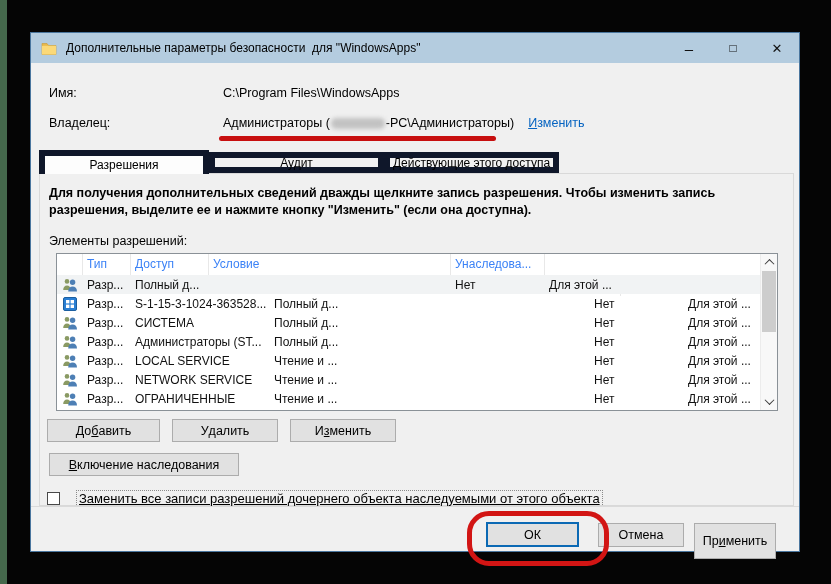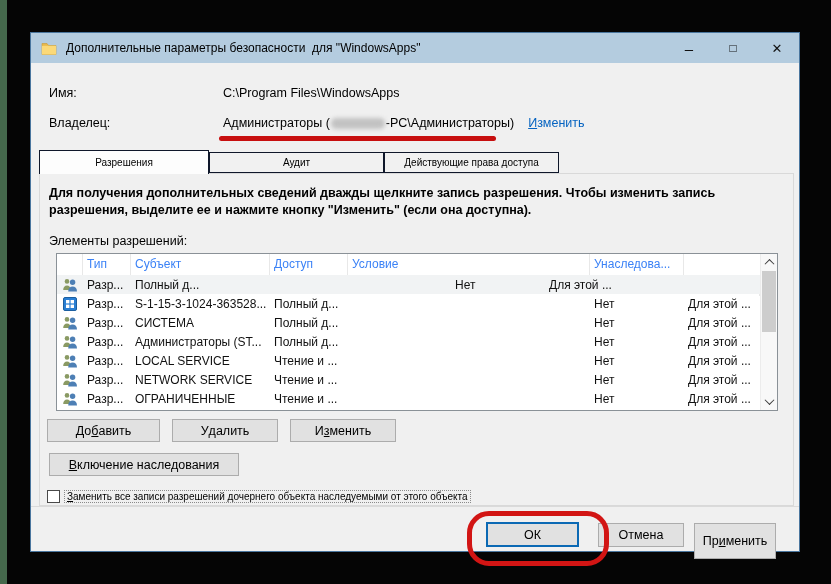--- a/index.html
+++ b/index.html
@@ -24,22 +24,22 @@
   
   .f-label{position:absolute;font-size:12.5px;}
   .f-value{position:absolute;font-size:12.5px;white-space:nowrap;}
   .blur-box{display:inline-block;width:54px;height:11px;background:#c2c2c2;border-radius:5px;
             filter:blur(2px);vertical-align:middle;margin:0 1px;}
   .change-link{color:#0563c1;margin-left:14px;cursor:pointer;}
   .red-underline{position:absolute;left:188px;top:103px;width:277px;height:5px;
                  background:#c70f0f;border-radius:3px;z-index:4;}
 
   
-  .tab{position:absolute;box-sizing:border-box;border:1px solid #0f172a;background:#f1f1f1;
-       display:flex;align-items:center;justify-content:center;font-size:10px;}
+  .tab{position:absolute;box-sizing:border-box;border:6px solid #0f172a;background:#f1f1f1;
+       display:flex;align-items:center;justify-content:center;font-size:12px;}
   .tab.active{left:8px;top:117px;width:170px;height:24px;background:#fdfdfd;border-bottom:none;z-index:2;}
   .tab.t2{left:178px;top:119px;width:175px;height:21px;}
   .tab.t3{left:353px;top:119px;width:175px;height:21px;}
   .tabpage{position:absolute;left:8px;top:140px;width:755px;height:333px;
            border:1px solid #d9d9d9;background:#f0f0f0;box-sizing:border-box;}
 
   .instr{position:absolute;left:18px;top:152px;width:743px;font-size:12.5px;line-height:17px;font-weight:bold;}
   .lv-label{position:absolute;left:18px;top:201px;font-size:12.5px;}
 
   
@@ -71,21 +71,21 @@
   .btn{position:absolute;box-sizing:border-box;border:1px solid #acacac;background:#e1e1e1;
        font-size:12.5px;display:flex;align-items:center;justify-content:center;cursor:pointer;}
   .b-add{left:16px;top:386px;width:113px;height:23px;}
   .b-del{left:141px;top:386px;width:106px;height:23px;}
   .b-edit{left:259px;top:386px;width:106px;height:23px;}
   .b-inherit{left:18px;top:420px;width:190px;height:23px;}
 
   
   .cb-row{position:absolute;left:16px;top:457px;display:flex;align-items:center;}
   .cb-box{width:13px;height:13px;background:#fff;border:1px solid #494949;box-sizing:border-box;}
-  .cb-label{font-size:10px;border:1px dotted #8a8a8a;padding:0 2px;margin-left:4px;white-space:nowrap;}
+  .cb-label{font-size:13px;border:1px dotted #8a8a8a;padding:0 2px;margin-left:16px;white-space:nowrap;text-decoration:underline;}
 
   .fsep{position:absolute;left:0;top:473px;width:768px;height:1px;background:#dadada;}
 
   
   .b-ok{left:455px;top:489px;width:93px;height:25px;border:2px solid #0b69b4;}
   .b-cancel{left:567px;top:490px;width:86px;height:24px;}
   .b-apply{left:663px;top:490px;width:82px;height:36px;}
 
   .red-oval{position:absolute;left:436px;top:478px;width:132px;height:45px;
             border:5px solid #d21514;border-radius:22px;z-index:6;}
@@ -117,31 +117,30 @@
 
     <span class="f-label" style="left:18px;top:53px;">Имя:</span>
     <span class="f-value" style="left:192px;top:53px;">C:\Program Files\WindowsApps</span>
 
     <span class="f-label" style="left:18px;top:83px;">Владелец:</span>
     <span class="f-value" style="left:192px;top:83px;"><span>Администраторы (</span><span class="blur-box"></span><span>-PC\Администраторы)</span><a class="change-link"><u>И</u>зменить</a></span>
     <div class="red-underline"></div>
 
     <div class="tab active">Разрешения</div>
     <div class="tab t2">Аудит</div>
-    <div class="tab t3">Действующие права доступа</div>
+    <div class="tab t3">Действующие этого доступа</div>
     <div class="tabpage"></div>
 
     <div class="instr">Для получения дополнительных сведений дважды щелкните запись разрешения. Чтобы изменить запись разрешения, выделите ее и нажмите кнопку "Изменить" (если она доступна).</div>
     <div class="lv-label">Элементы разрешений:</div>
 
     <div class="lv">
       <div class="lv-head">
         <span class="hc w0"></span>
         <span class="hc w1">Тип</span>
-        <span class="hc w2">Субъект</span>
         <span class="hc w3">Доступ</span>
         <span class="hc w4">Условие</span>
         <span class="hc w5">Унаследова...</span>
         <span class="hc w6">Применяе...</span>
       </div>
       <div class="lv-body">
           <div class="lv-row hl">
             <span class="cell c0">
               <svg width="16" height="14" viewBox="0 0 16 14">
                 <circle cx="5" cy="3.4" r="2.3" fill="#8a9a63"></circle>

